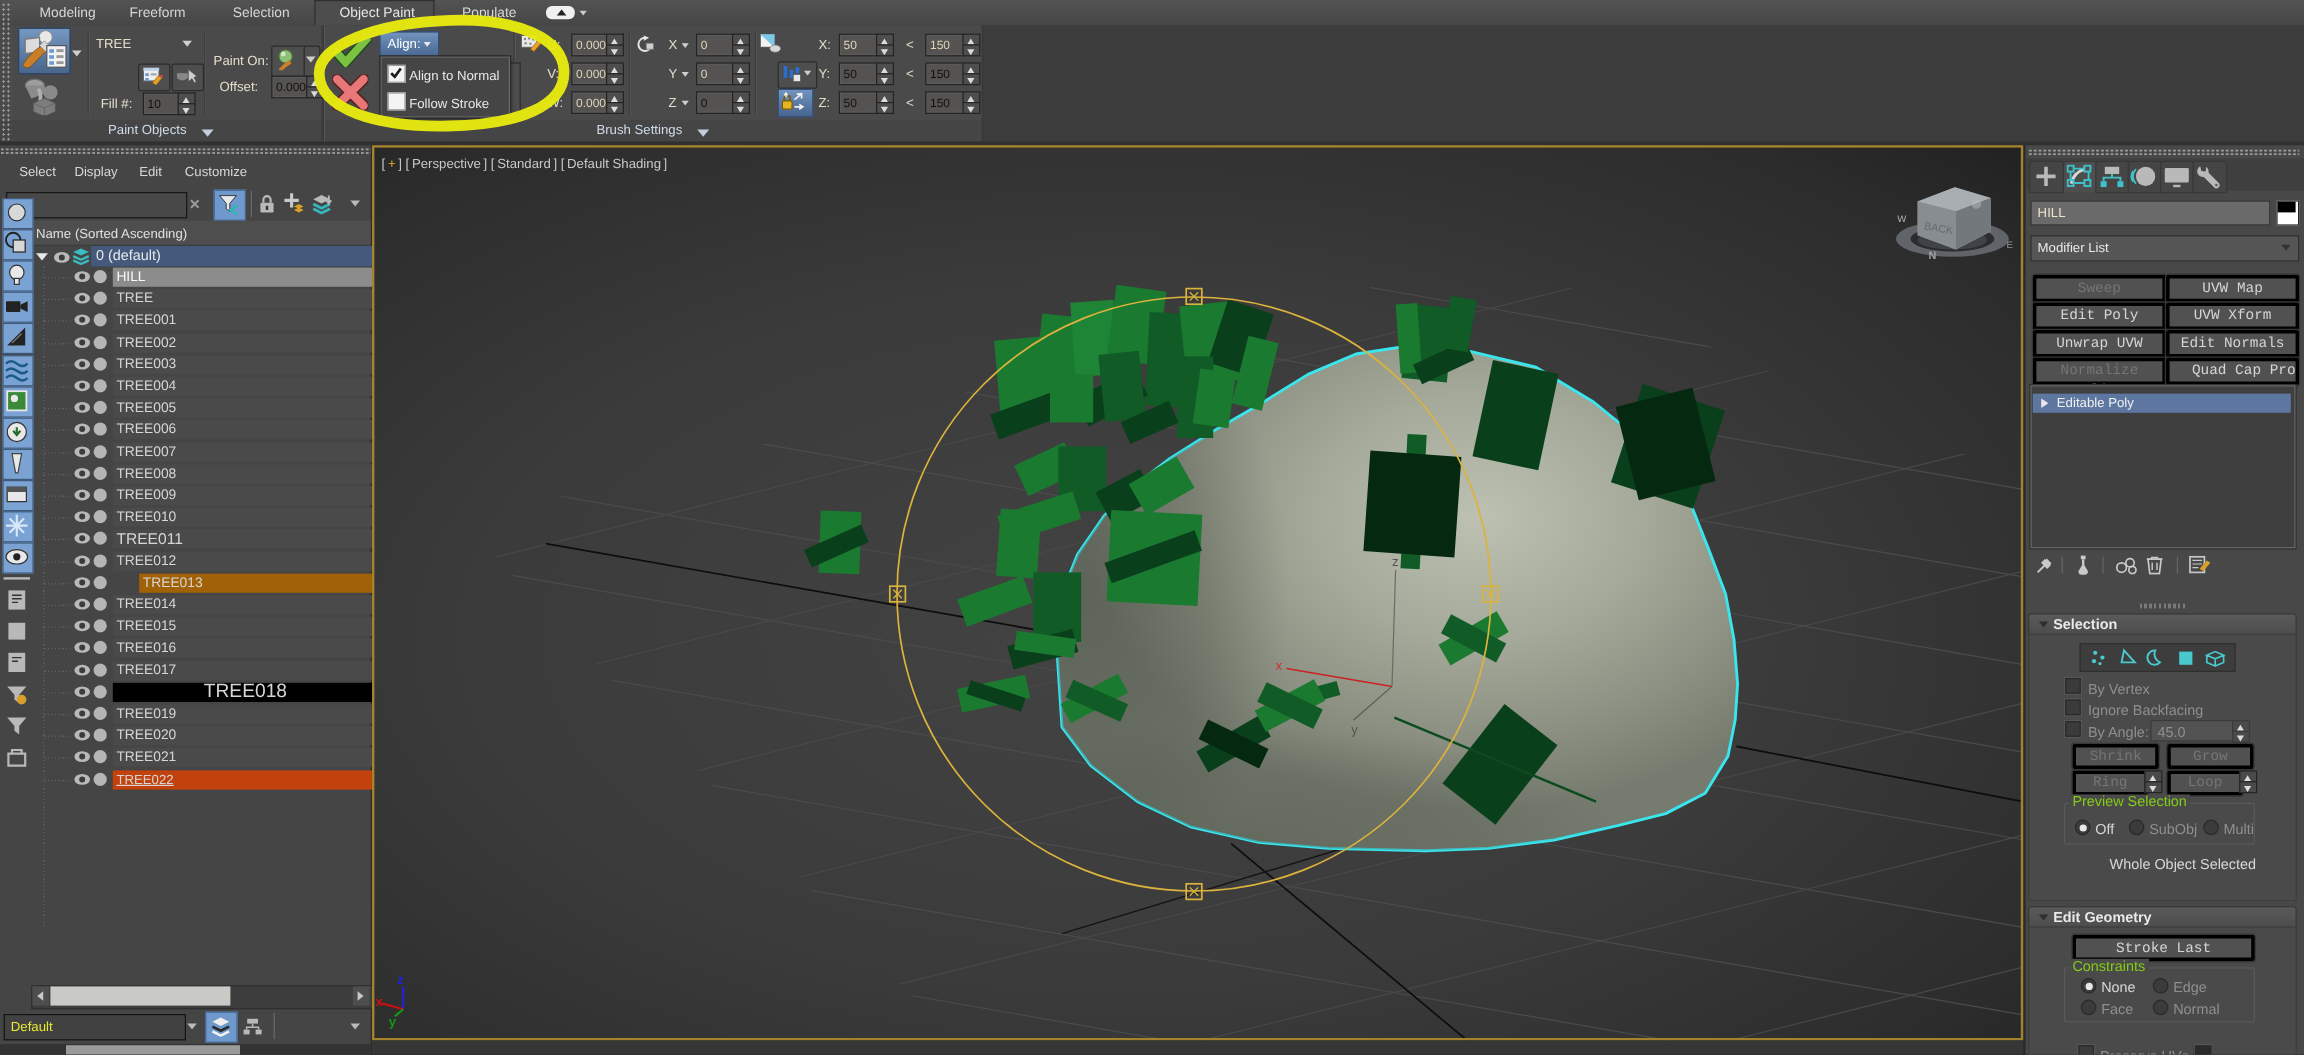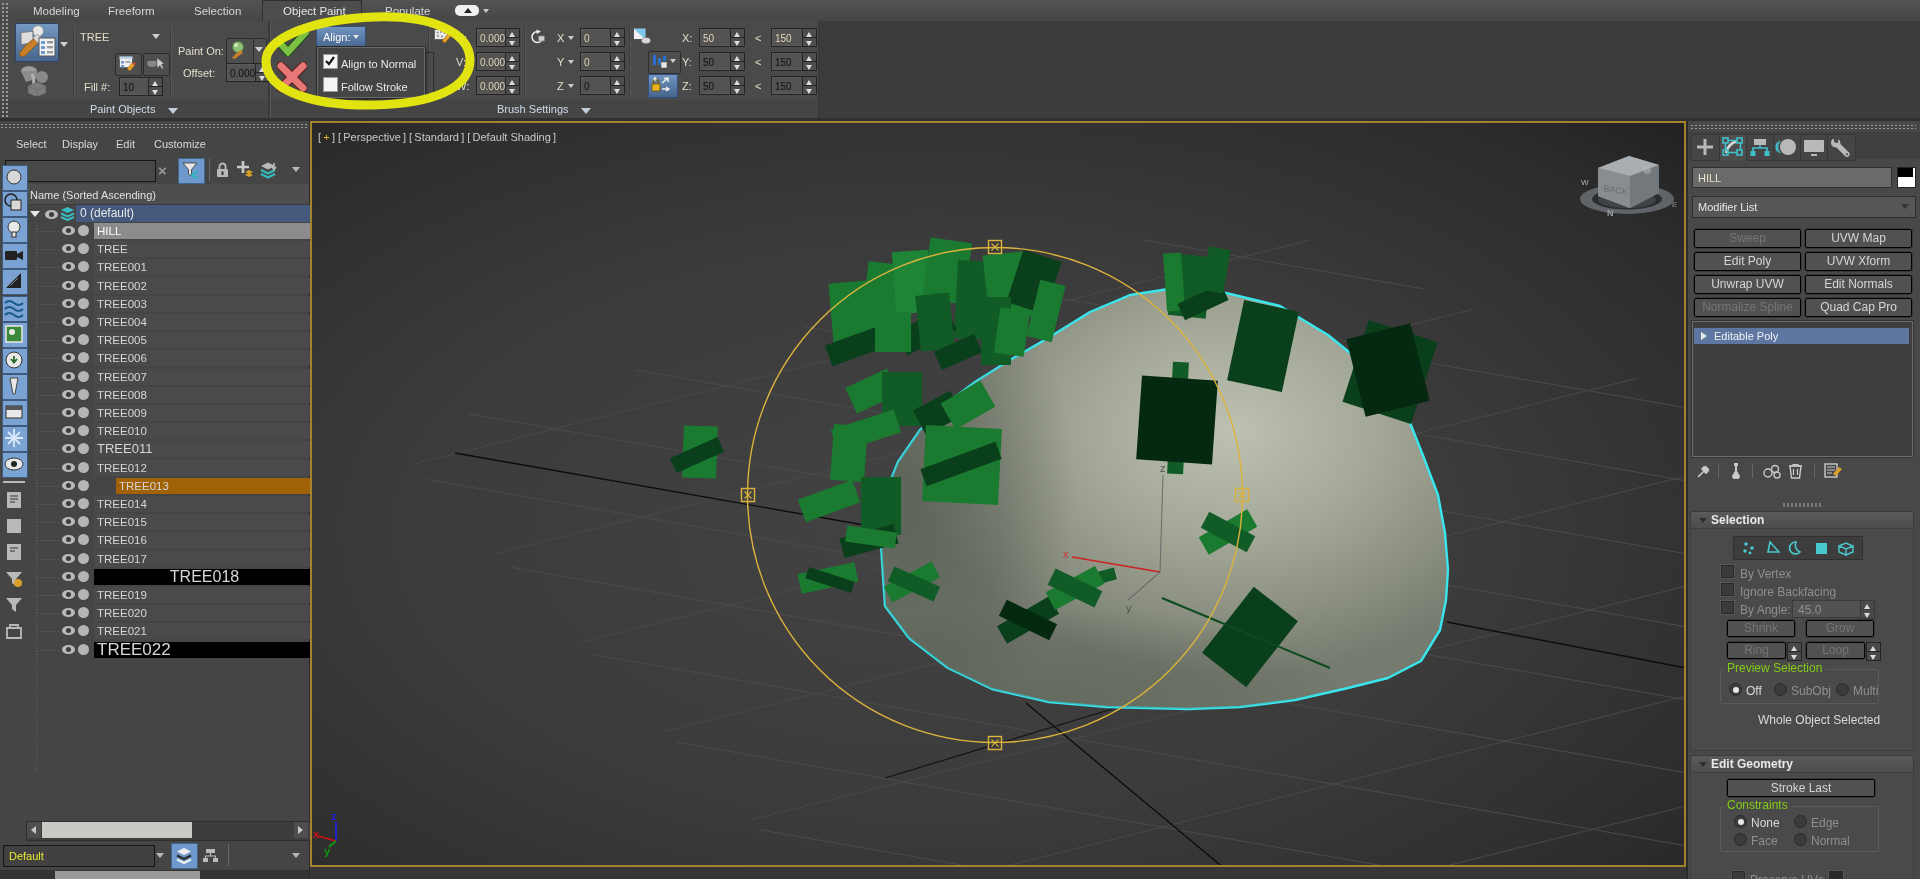--- a/index.html
+++ b/index.html
@@ -8,21 +8,21 @@
 .abs{position:absolute;}
 .lbl{color:#e3decb;font-size:11px;line-height:12px;white-space:nowrap;}
 .spinbox{position:absolute;background:#555352;border:1px solid #242424;box-shadow:0 0 0 1px #5b5b5b inset;}
 .spinval{position:absolute;left:3px;top:3.5px;font-size:10px;color:#111;}
 .spinarr{position:absolute;width:13px;background:#4e4e4e;border:1px solid #242424;}
 .spinarr:before{content:"";position:absolute;left:3px;border-left:3.5px solid transparent;border-right:3.5px solid transparent;}
 .up:before{top:3px;border-bottom:5px solid #dcdcdc;}
 .dn:before{top:3px;border-top:5px solid #dcdcdc;}
 .rbtn{position:absolute;background:#4e4e4e;border:1px solid #2c2c2c;border-radius:2px;}
 
-.pbtn{position:absolute;width:105px;height:17px;background:#515151;border:1px solid #000000;outline:1px solid #373737;border-radius:2px;color:#d5d5d5;font-size:12px;text-align:center;line-height:16px;}
+.pbtn{position:absolute;width:105px;height:17px;background:#515151;border:3px solid #000000;outline:1px solid #373737;border-radius:2px;color:#d5d5d5;font-size:12px;text-align:center;line-height:16px;font-family:Liberation Mono, monospace;}
 .pbtn.dim{color:#757575;}
 .chk{position:absolute;width:11px;height:11px;background:#3b3b3b;border:1px solid #2a2a2a;box-shadow:0 0 0 1px #565656;}
 .radio{position:absolute;width:11px;height:11px;border-radius:50%;background:#3b3b3b;border:1px solid #2a2a2a;}
 .radio.on:before{content:"";position:absolute;left:2.5px;top:2.5px;width:6px;height:6px;border-radius:50%;background:#e8e8e8;}
 .rolhead{position:absolute;left:2px;width:222px;height:17px;background:linear-gradient(#5a5a5a,#4c4c4c);border-radius:3px 3px 0 0;border:1px solid #3a3a3a;color:#e9e9e9;font-weight:bold;font-size:12px;line-height:16px;}
 .rolhead:before{content:"";position:absolute;left:8px;top:6px;border-left:4px solid transparent;border-right:4px solid transparent;border-top:5px solid #2e2e2e;}
 .graytxt{color:#8f8f8f;font-size:12px;position:absolute;white-space:nowrap;}
 .whitetxt{color:#d8d8d8;font-size:12px;position:absolute;white-space:nowrap;}
 .grp{position:absolute;border:1px solid #5a5a5a;border-radius:2px;}
 .grplbl{position:absolute;top:-7px;left:6px;background:#484848;padding:0 3px;font-size:12px;color:#84cc16;line-height:13px;}
@@ -405,21 +405,21 @@
         <div class="eye" style="left:62px;top:469px;"></div>
         <div class="dot" style="left:78px;top:468px;"></div>
         <div class="abs" style="left:94px;top:484.2px;width:215px;height:16px;background:#4a4a4a;color:#d6d6d6;font-size:11.5px;line-height:16px;padding-left:3px;">TREE020</div>
         <div class="abs" style="left:37px;top:492.2px;width:22px;height:1px;background-image:repeating-linear-gradient(to right,#626262 0 1px,rgba(0,0,0,0) 1px 3px);"></div>
         <div class="eye" style="left:62px;top:487.2px;"></div>
         <div class="dot" style="left:78px;top:486.2px;"></div>
         <div class="abs" style="left:94px;top:502.4px;width:215px;height:16px;background:#4a4a4a;color:#d6d6d6;font-size:11.5px;line-height:16px;padding-left:3px;">TREE021</div>
         <div class="abs" style="left:37px;top:510.4px;width:22px;height:1px;background-image:repeating-linear-gradient(to right,#626262 0 1px,rgba(0,0,0,0) 1px 3px);"></div>
         <div class="eye" style="left:62px;top:505.4px;"></div>
         <div class="dot" style="left:78px;top:504.4px;"></div>
-        <div class="abs" style="left:94px;top:520.5999999999999px;width:215px;height:16px;background:#000000;color:#d6d6d6;font-size:17px;line-height:16px;padding-left:3px;">TREE022</div>
+        <div class="abs" style="left:94px;top:520.5999999999999px;width:215px;height:16px;background:#c2410c;color:#d6d6d6;font-size:11px;line-height:16px;padding-left:3px;text-decoration:underline;">TREE022</div>
         <div class="abs" style="left:37px;top:528.5999999999999px;width:22px;height:1px;background-image:repeating-linear-gradient(to right,#626262 0 1px,rgba(0,0,0,0) 1px 3px);"></div>
         <div class="eye" style="left:62px;top:523.5999999999999px;"></div>
         <div class="dot" style="left:78px;top:522.5999999999999px;"></div>
       </div>
 
   <div id="lstrip">
         <div class="abs" style="left:2px;top:44px;width:24px;height:24px;background:#7aa2d2;border:1px solid #3f5a7c;"></div>
         <svg class="abs" style="left:2px;top:44px;" width="24" height="24" viewBox="0 0 24 24">
           <circle cx="12" cy="12" r="7" fill="#d8d8d8" stroke="#333"></circle>
         </svg>
@@ -768,21 +768,21 @@
   <div class="abs lbl" style="left:10px;top:80px;color:#e8e8e8;">Modifier List</div>
   <div class="abs" style="left:213px;top:83px;width:0;height:0;border-left:4.5px solid transparent;border-right:4.5px solid transparent;border-top:5.5px solid #333;"></div>
 
   <div class="pbtn dim" style="left:6px;top:108px;">Sweep</div>
   <div class="pbtn" style="left:117px;top:108px;">UVW Map</div>
   <div class="pbtn" style="left:6px;top:131px;">Edit Poly</div>
   <div class="pbtn" style="left:117px;top:131px;">UVW Xform</div>
   <div class="pbtn" style="left:6px;top:154px;">Unwrap UVW</div>
   <div class="pbtn" style="left:117px;top:154px;">Edit Normals</div>
   <div class="pbtn dim" style="left:6px;top:177px;">Normalize Spline</div>
-  <div class="pbtn" style="left:117px;top:177px;">Quad Cap Pro</div>
+  <div class="pbtn" style="left:117px;top:177px;text-align:right;">Quad Cap Pro</div>
 
   <div class="abs" style="left:4px;top:200px;width:219px;height:134px;background:#3f3f3f;border:1px solid #6e6e6e;outline:1px solid #323232;"></div>
   <div class="abs" style="left:6px;top:207px;width:215px;height:16px;background:#5e77a1;"></div>
   <div class="abs" style="left:13px;top:211px;width:0;height:0;border-top:4px solid transparent;border-bottom:4px solid transparent;border-left:6px solid #e8e8e8;"></div>
   <div class="abs lbl" style="left:26px;top:209px;color:#f0f0f0;">Editable Poly</div>
 
   <div id="stacktools">
         <svg class="abs" style="left:8px;top:342px;" width="16" height="16" viewBox="0 0 16 16">
           <path d="M2 14 L8 8 M8 4 L12 8 L10 10 L6 6Z M9 3 L13 7" stroke="#c9c9c9" stroke-width="1.6" fill="#c9c9c9"></path>
         </svg>

